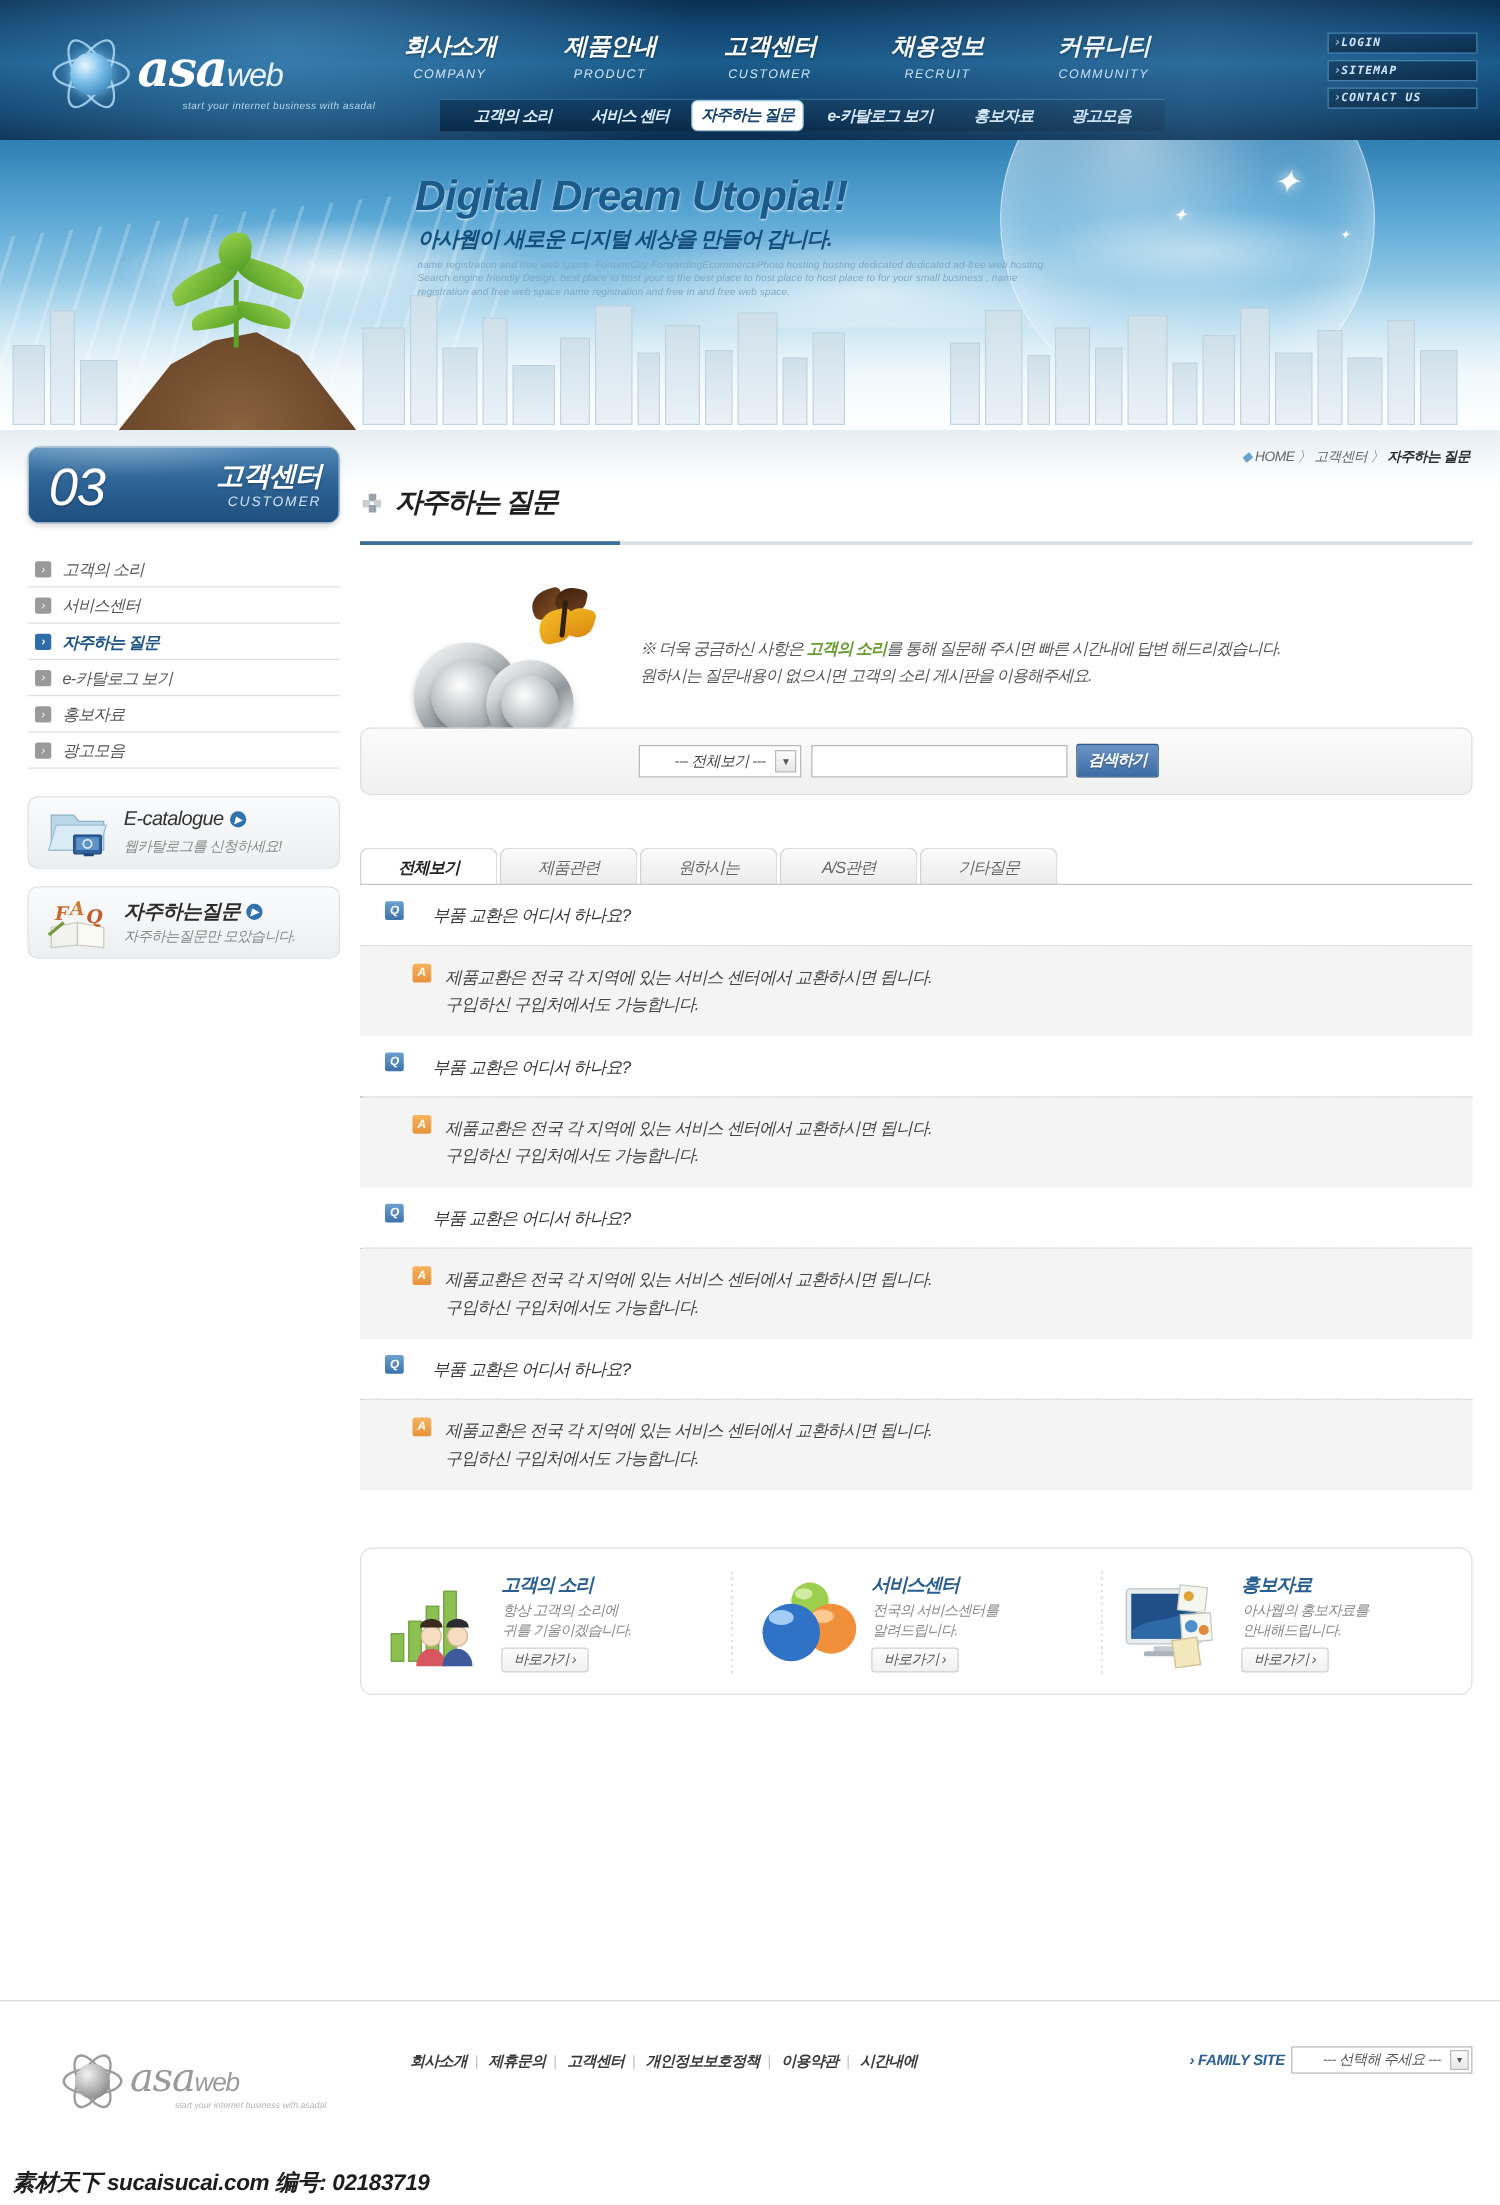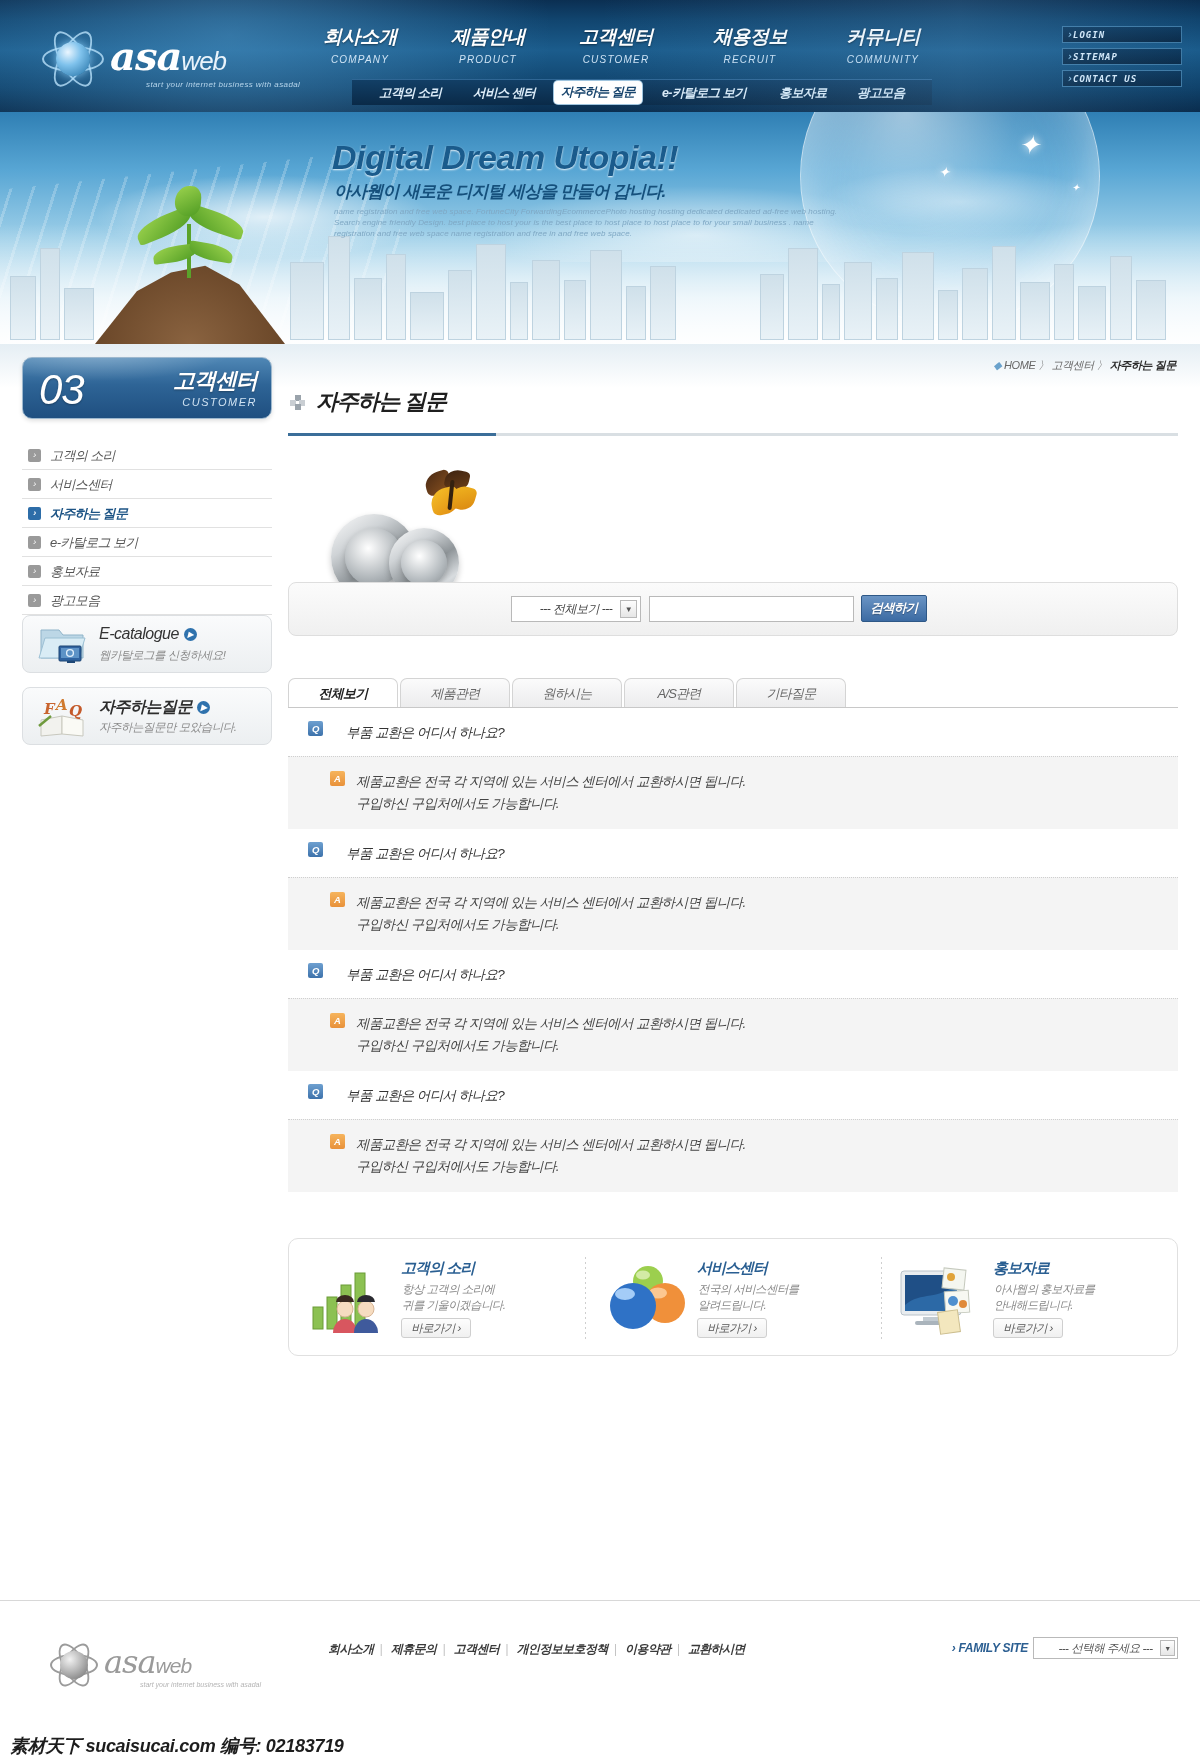--- a/index.html
+++ b/index.html
@@ -191,21 +191,21 @@
     letter-spacing:-.6px;
   }
   .lnb-li .ar{
     position:absolute; left:6px; top:8px; width:13px; height:13px; border-radius:2px;
     background:#9a9a9a; color:#fff; font-size:9px; line-height:13px; text-align:center;
   }
   .lnb-li.on{ color:#1d5485; font-weight:700; }
   .lnb-li.on .ar{ background:#2d6da8; }
 
   .banner{
-    position:relative; height:58px; border-radius:8px;
+    position:relative; margin-top:22px; height:58px; border-radius:8px;
     background:linear-gradient(180deg,#fafbfc,#eceff1);
     border:1px solid #dcdfe2; cursor:pointer;
   }
   .banner + .banner{ margin-top:14px; }
   .ban-ico{ position:absolute; left:14px; top:8px; width:52px; height:42px; }
   .ban-t{
     position:absolute; left:76px; top:9px; font-size:16px; color:#333; font-weight:400;
     letter-spacing:-.5px;
   }
   .banner.faq .ban-t{ font-weight:700; color:#2d2d2d; }
@@ -616,20 +616,24 @@
           <div class="at-ring" style="left:66px; top:62px; width:70px; height:70px;"></div>
           <div class="at-ring" style="left:78px; top:74px; width:46px; height:46px; background:radial-gradient(circle at 40% 35%, #ffffff, #b4babe 60%, #83898d);"></div>
           <div class="butterfly">
             <div class="bw" style="left:4px;  top:2px;  width:26px; height:22px; background:linear-gradient(150deg,#4a2a14,#8a5220); transform:rotate(-18deg);"></div>
             <div class="bw" style="left:24px; top:0px;  width:24px; height:20px; background:linear-gradient(150deg,#3b2110,#6d3f18); transform:rotate(12deg);"></div>
             <div class="bw" style="left:10px; top:18px; width:28px; height:26px; background:linear-gradient(150deg,#f6c228,#e08b12); transform:rotate(-12deg);"></div>
             <div class="bw" style="left:30px; top:16px; width:24px; height:24px; background:linear-gradient(150deg,#f2b820,#d98510); transform:rotate(16deg);"></div>
             <div style="position:absolute; left:28px; top:10px; width:4px; height:30px; background:#33210f; border-radius:2px; transform:rotate(6deg);"></div>
           </div>
         </div>
+        <div class="intro-p">
+          <span>※ 더욱 궁금하신 사항은 </span><span class="hl">고객의 소리</span><span>를 통해 질문해 주시면 빠른 시간내에 답변 해드리겠습니다.</span><br>
+          <span>원하시는 질문내용이 없으시면 고객의 소리 게시판을 이용해주세요.</span>
+        </div>
       </div>
 
       <div class="searchbar">
         <div class="sel">
           <span>--- 전체보기 ---</span>
           <span class="cv">▼</span>
         </div>
         <div class="txt" title=""></div>
         <div class="btn-search">검색하기</div>
       </div>
@@ -790,21 +794,21 @@
       </div>
       <div class="f-logo-tag">start your internet business with asadal</div>
     </div>
 
     <div class="f-links">
       <span>회사소개</span><span class="bar">|</span>
       <span>제휴문의</span><span class="bar">|</span>
       <span>고객센터</span><span class="bar">|</span>
       <span>개인정보보호정책</span><span class="bar">|</span>
       <span>이용약관</span><span class="bar">|</span>
-      <span>교환하시면</span>
+      <span>시간내에</span>
     </div>
 
 
     <div class="f-family">› FAMILY SITE</div>
     <div class="f-sel">
       <span>--- 선택해 주세요 ---</span>
       <span class="cv">▼</span>
     </div>
 
     <div class="watermark">素材天下 sucaisucai.com  编号: 02183719</div>

